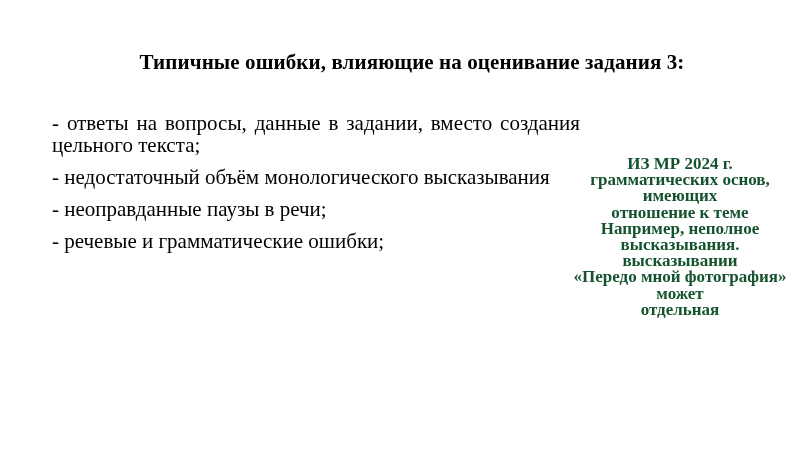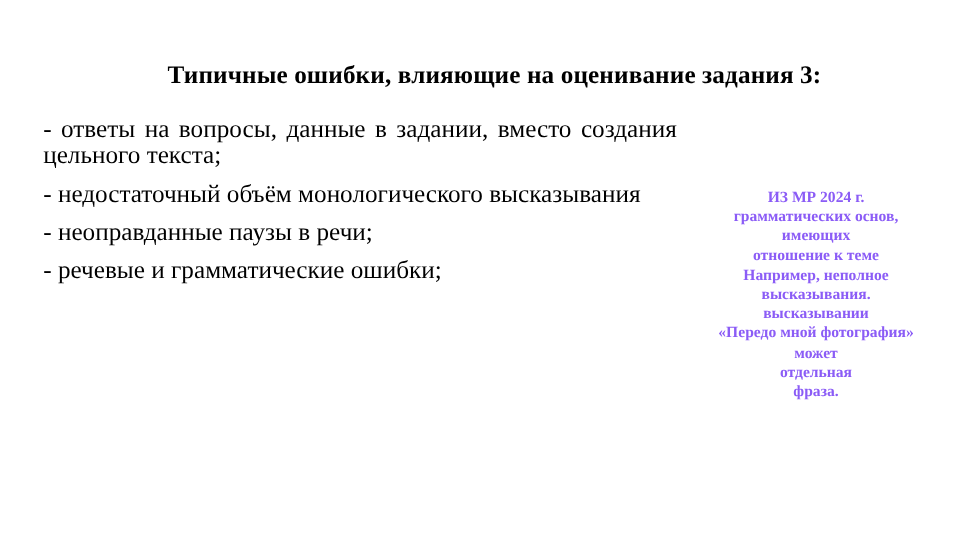--- a/index.html
+++ b/index.html
@@ -25,39 +25,39 @@
       font-size: 21px;
       line-height: 28px;
       letter-spacing: 0.1px;
       padding-left: 12px;
     }
     .error-list {
       position: absolute;
       top: 96px;
       left: 36px;
       width: 528px;
-      margin: 0;
+      margin: 16px;
       padding: 0;
       list-style: none;
     }
     .error-list li {
       font-size: 21px;
       line-height: 22px;
       text-align: justify;
       margin-bottom: 10px;
     }
     .note {
       position: absolute;
       top: 156px;
       left: 566px;
       width: 228px;
       text-align: center;
-      color: #8b5cf6;
+      color: #14532d;
       font-weight: bold;
-      font-size: 13px;
+      font-size: 17px;
       line-height: 16.2px;
     }
     .note-line {
       display: block;
     }
   </style>
 </head>
 <body>
 
 <div>
@@ -74,15 +74,14 @@
     <span class="note-line">ИЗ МР 2024 г.</span>
     <span class="note-line">грамматических основ,</span>
     <span class="note-line">имеющих</span>
     <span class="note-line">отношение к теме</span>
     <span class="note-line">Например, неполное</span>
     <span class="note-line">высказывания.</span>
     <span class="note-line">высказывании</span>
     <span class="note-line">«Передо мной фотография»</span>
     <span class="note-line">может</span>
     <span class="note-line">отдельная</span>
-    <span class="note-line">фраза.</span>
   </div>
 </div>
 
 </body></html>

